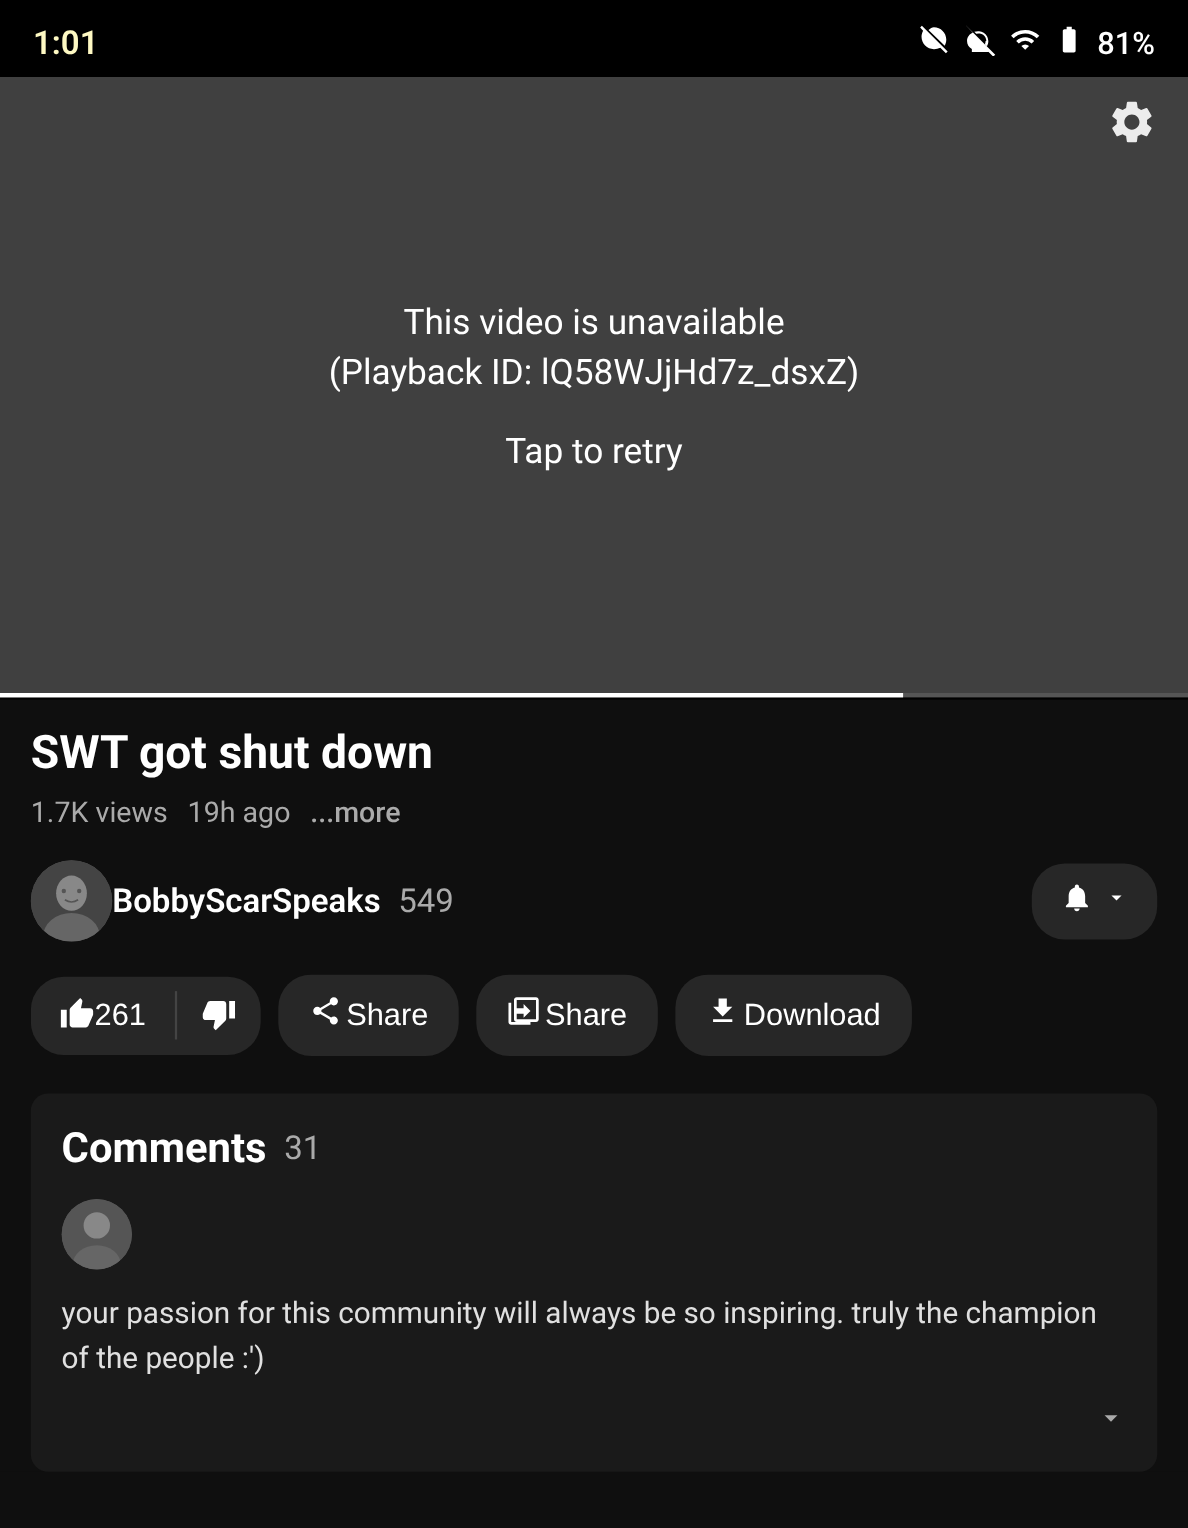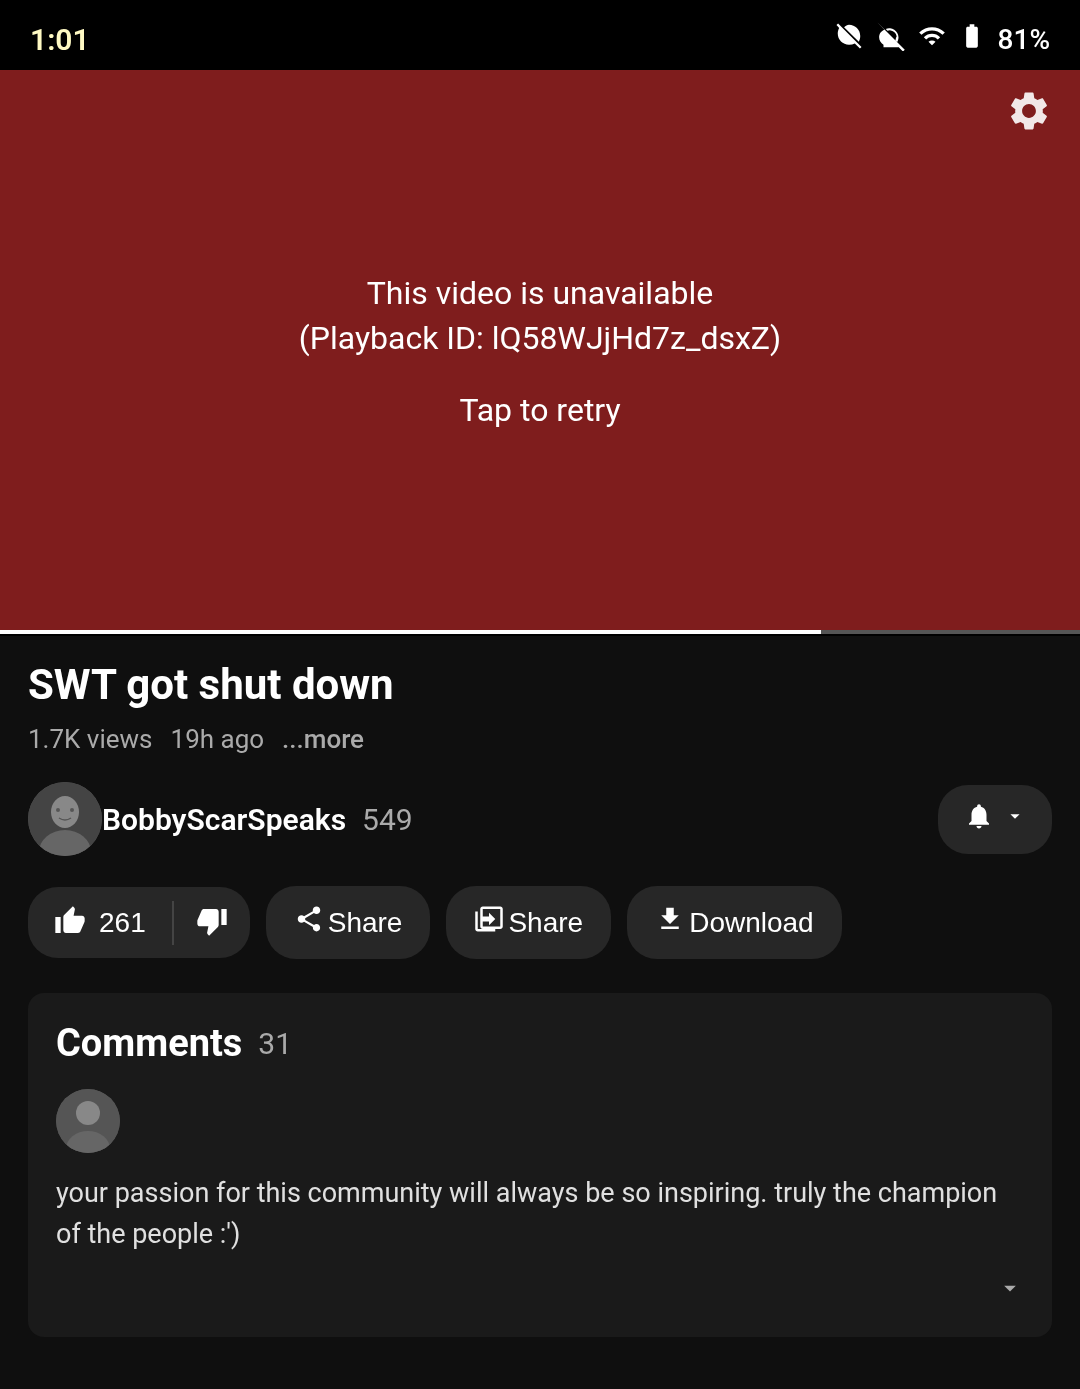--- a/index.html
+++ b/index.html
@@ -37,21 +37,21 @@
       color: #fff;
     }
     .battery-text {
       font-size: 28px;
       font-weight: 500;
       color: #fff;
     }
 
     
     .video-player {
-      background: #7f1d1d;
+      background: #404040;
       width: 100%;
       height: 560px;
       position: relative;
       display: flex;
       flex-direction: column;
       align-items: center;
       justify-content: center;
     }
     .settings-icon {
       position: absolute;
@@ -221,21 +221,21 @@
     .like-dislike-group {
       background: #272727;
       border-radius: 30px;
       display: flex;
       align-items: center;
       flex-shrink: 0;
     }
     .like-btn {
       display: flex;
       align-items: center;
-      gap: 13px;
+      gap: 0;
       padding: 18px 26px;
       border: none;
       background: transparent;
       cursor: pointer;
       border-radius: 30px 0 0 30px;
     }
     .dislike-btn {
       display: flex;
       align-items: center;
       padding: 18px 22px;

